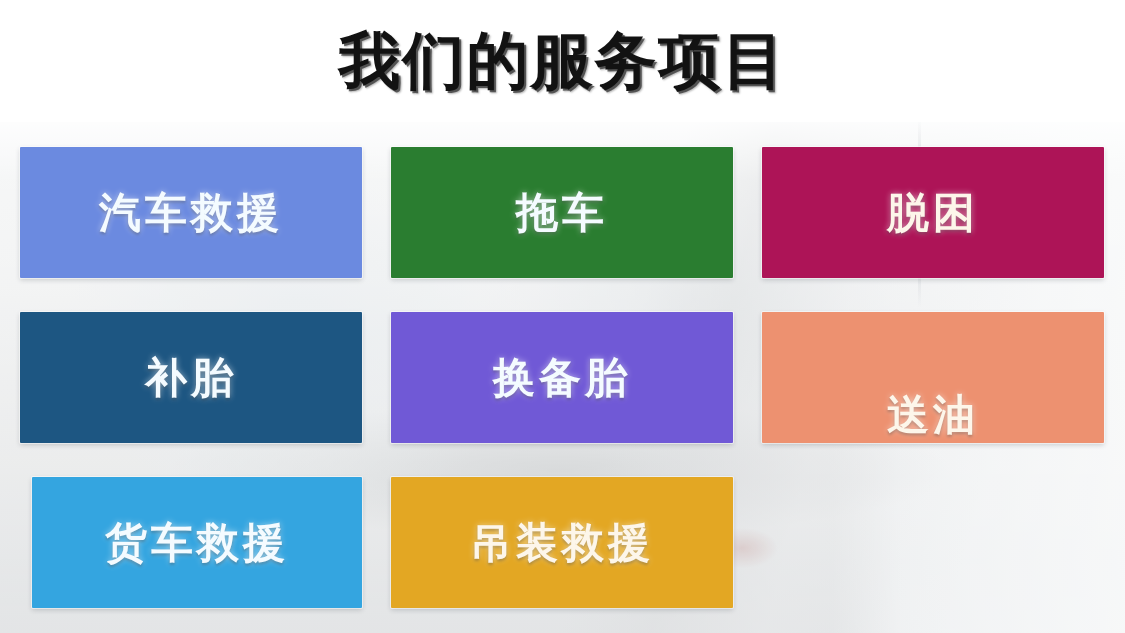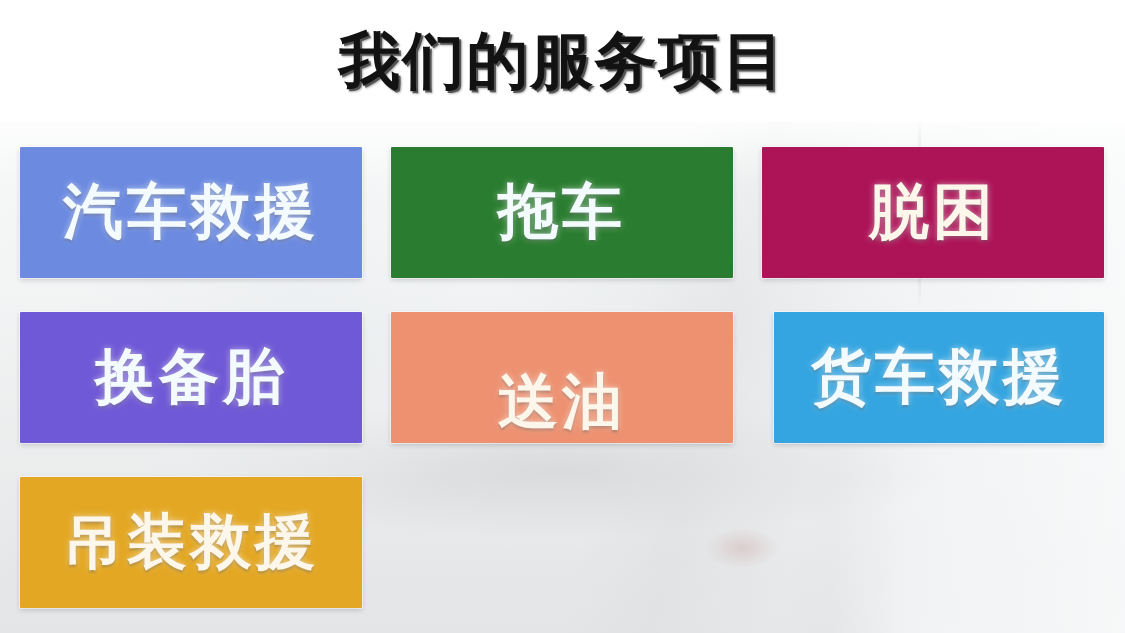--- a/index.html
+++ b/index.html
@@ -120,21 +120,21 @@
     align-items:center;
     justify-content:center;
     border-radius:1px;
     box-shadow:
       0 0 0 1px rgba(255,255,255,.55),
       0 2px 5px rgba(40,50,60,.22);
   }
 
   .tile-label {
     font-family:"DejaVu Sans","Liberation Sans",sans-serif;
-    font-size:60px;
+    font-size:42px;
     font-weight:bold;
     letter-spacing:4px;
     color:#ffffff;
     white-space:nowrap;
     text-shadow:
       0 0 6px rgba(255,255,255,.55),
       0 2px 3px rgba(0,0,0,.30);
   }
 
   
@@ -155,20 +155,23 @@
   <div class="grid">
       <div class="tile cool" style="background: rgb(107, 138, 224);">
         <span class="tile-label">汽车救援</span>
       </div>
       <div class="tile cool" style="background: rgb(42, 125, 48); justify-content: center;">
         <span class="tile-label">拖车</span>
       </div>
       <div class="tile warm" style="background: rgb(173, 20, 87);">
         <span class="tile-label">脱困</span>
       </div>
+      <div class="tile cool" style="background: rgb(29, 86, 130);">
+        <span class="tile-label">补胎</span>
+      </div>
       <div class="tile cool" style="background: rgb(112, 89, 214);">
         <span class="tile-label">换备胎</span>
       </div>
       <div class="tile warm" style="background: rgb(237, 145, 112); align-items: flex-end;">
         <span class="tile-label">送油</span>
       </div>
       <div class="tile cool" style="background: rgb(52, 165, 224); margin-left: 12px;">
         <span class="tile-label">货车救援</span>
       </div>
       <div class="tile warm" style="background: rgb(227, 167, 35); text-align: right;">

